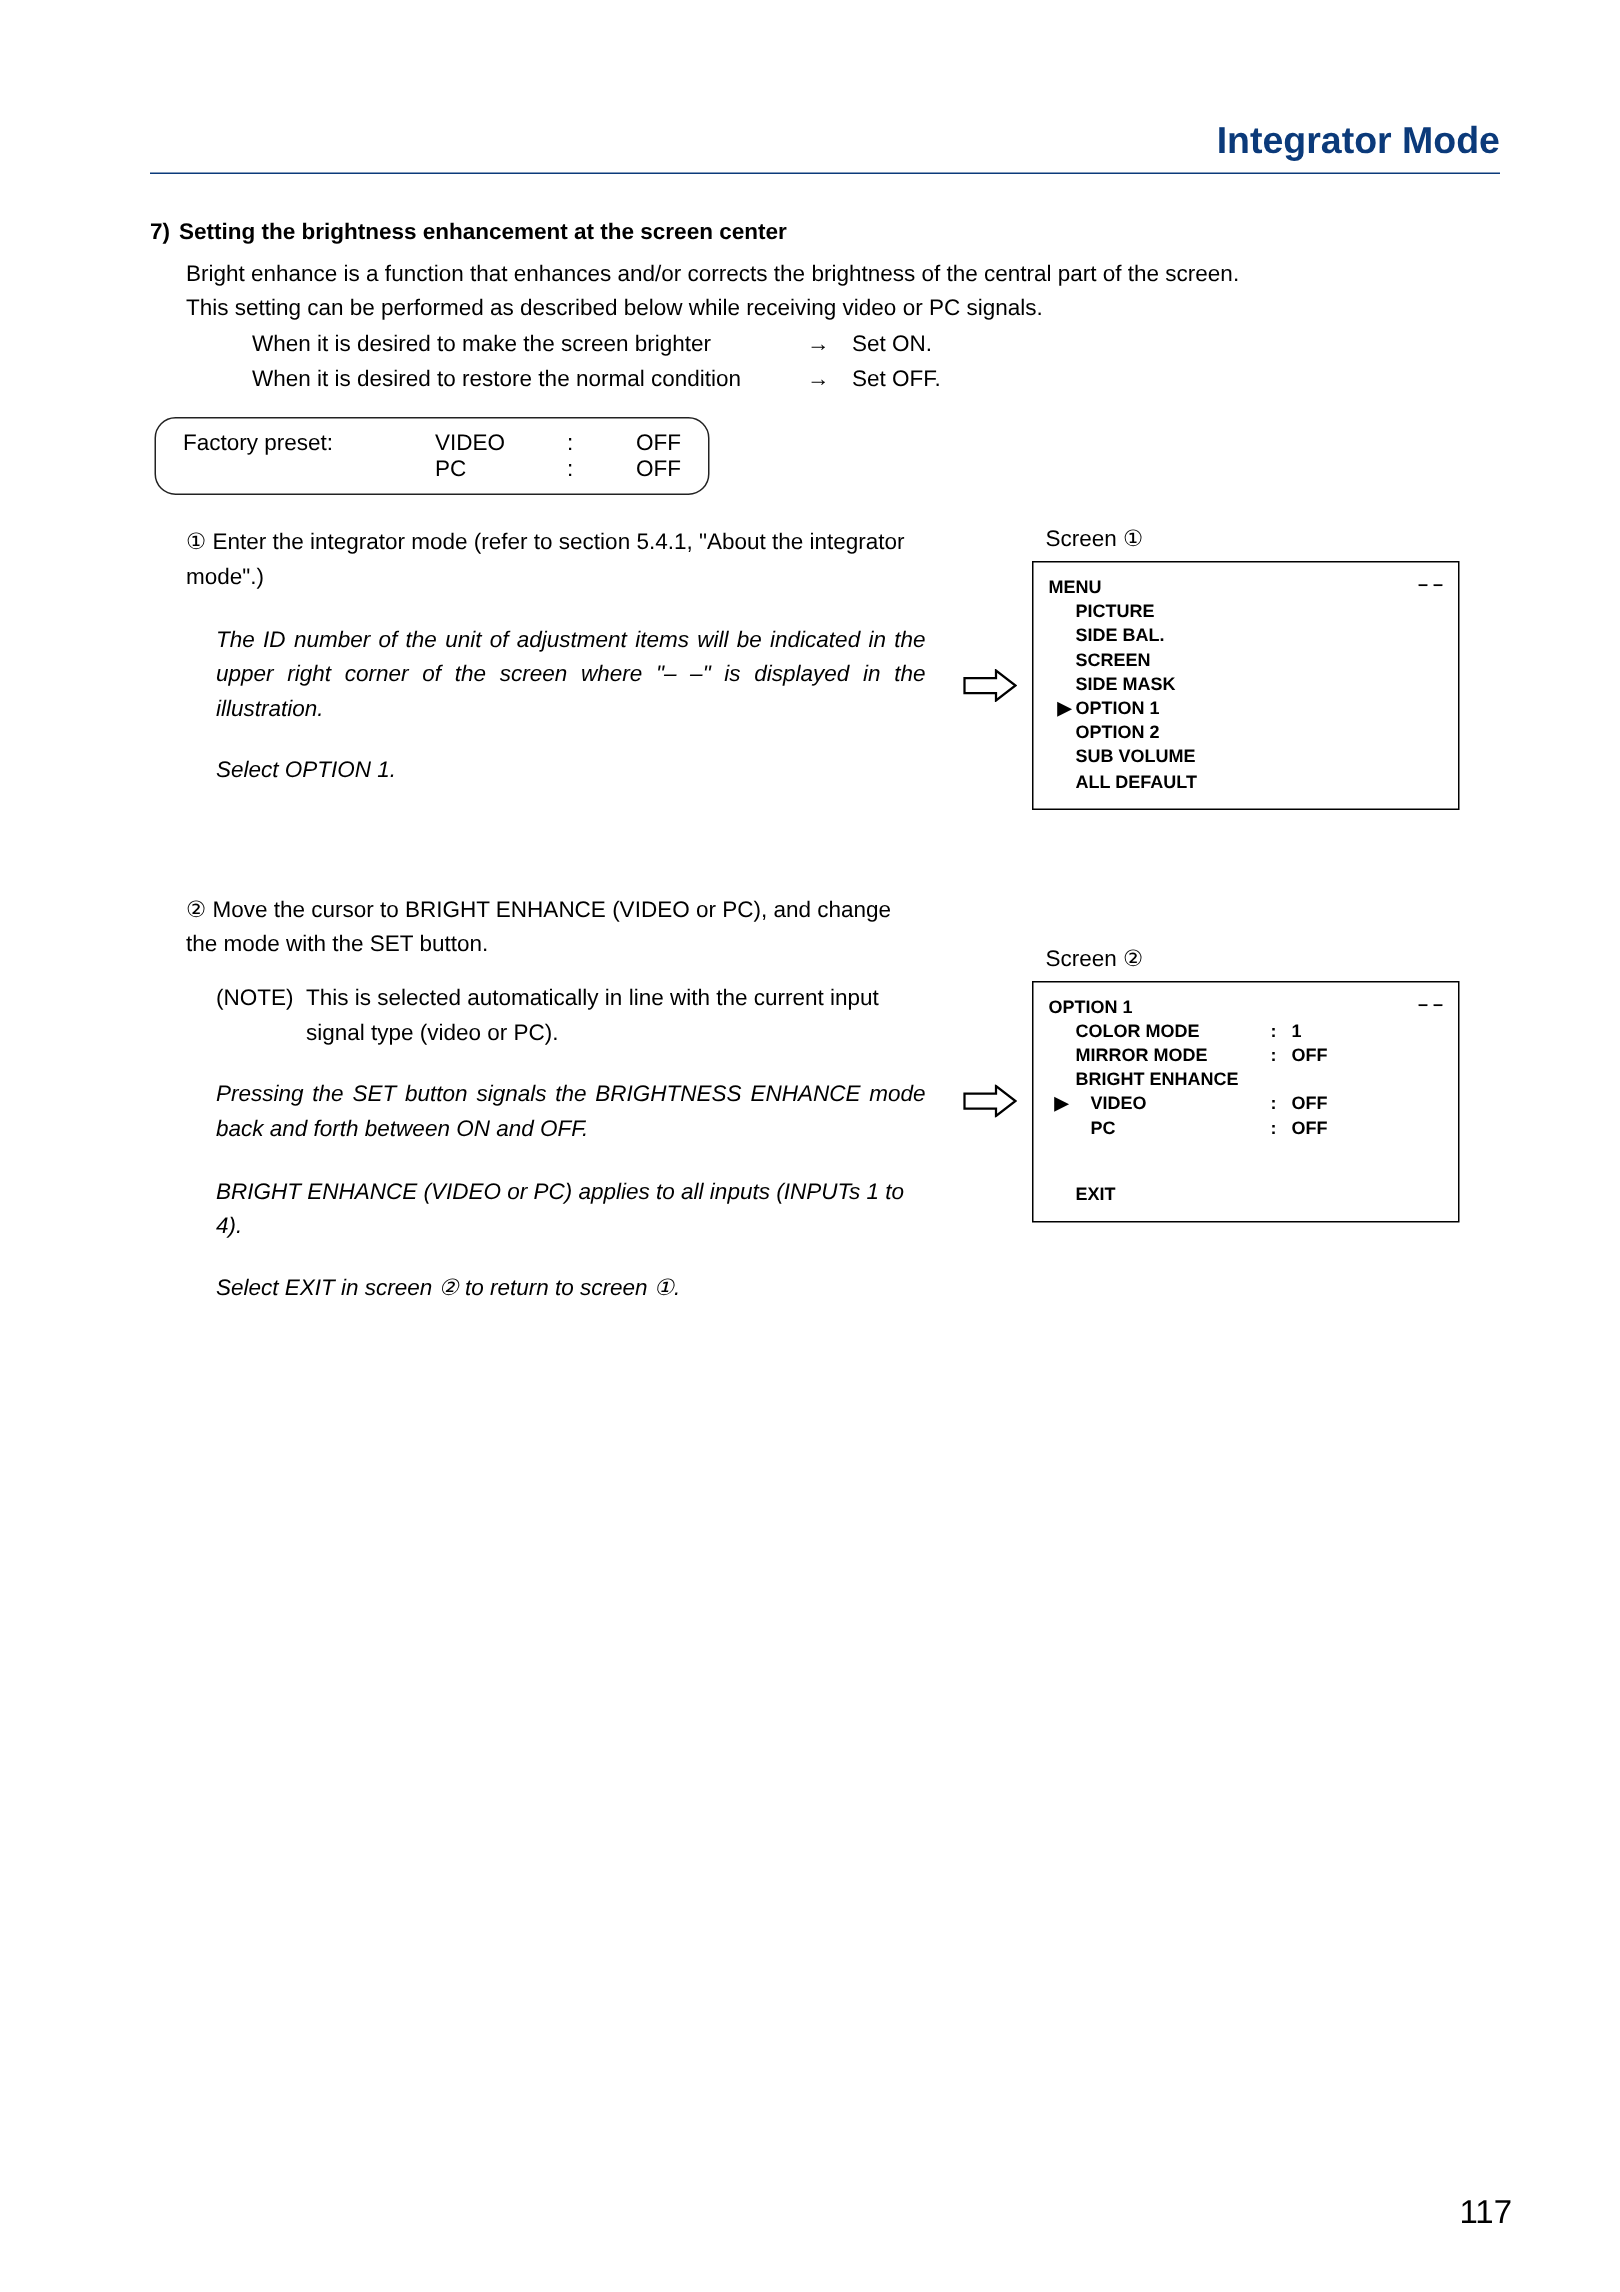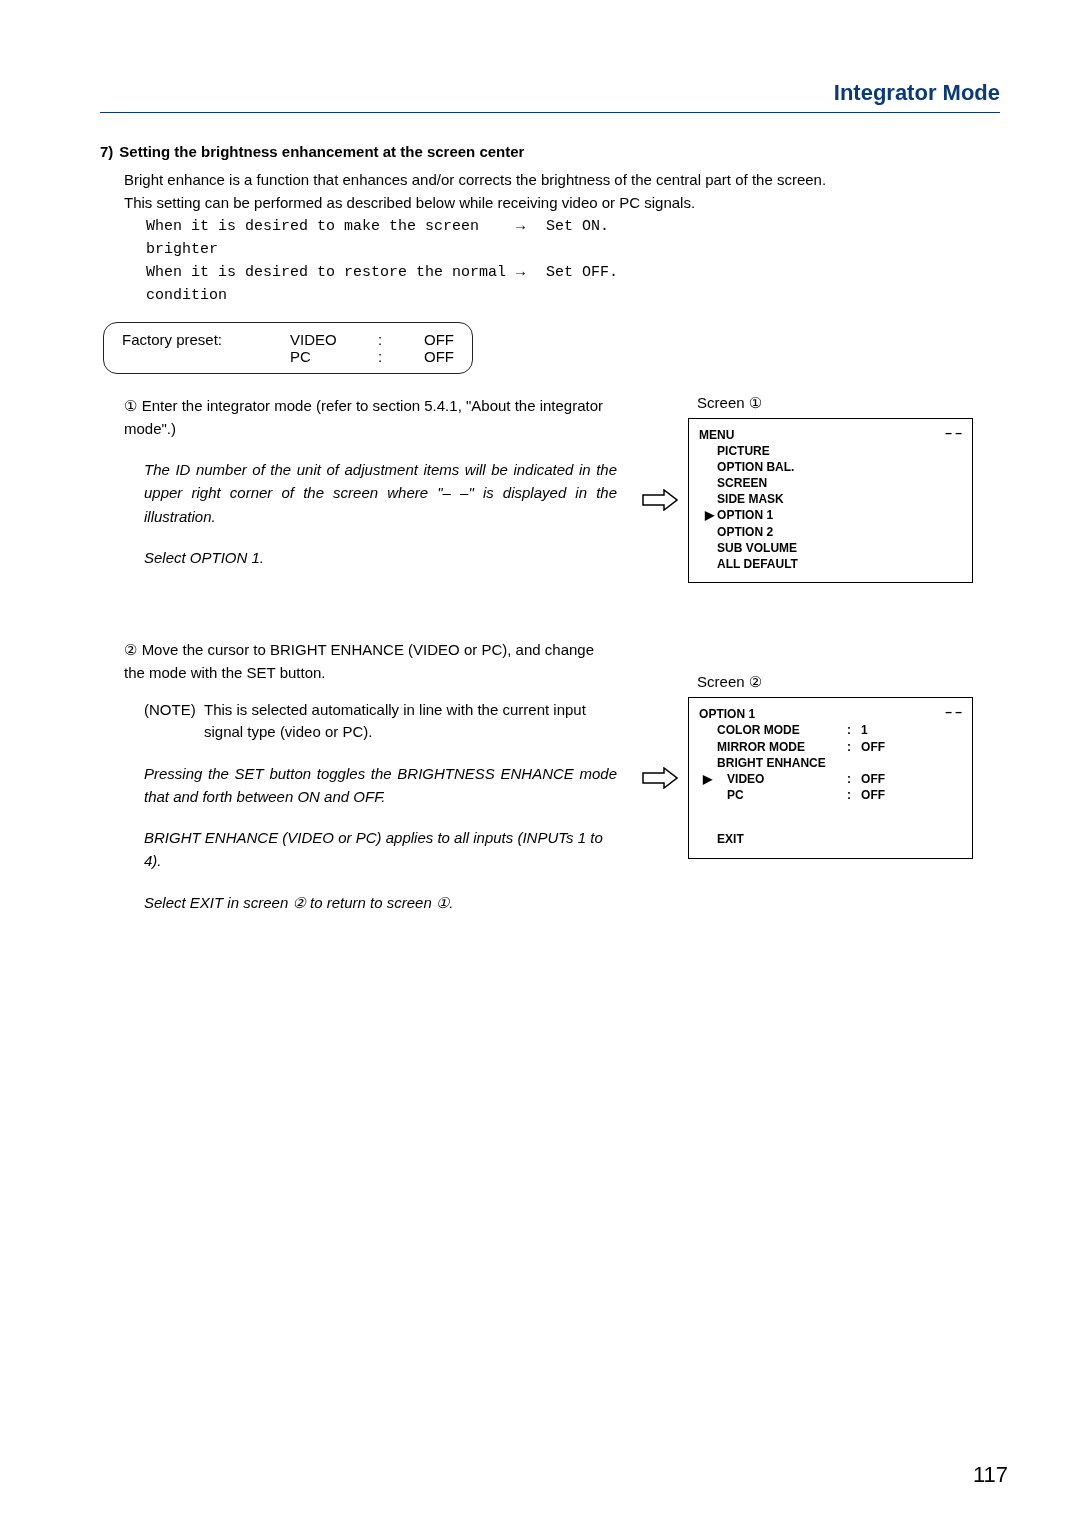--- a/index.html
+++ b/index.html
@@ -7,21 +7,21 @@
       width: 1080px;
       height: 1528px;
       background: #fff;
       font-family: Arial, Helvetica, sans-serif;
       color: #000;
       position: relative;
       padding: 80px 80px 40px 100px;
     }
     .header-title {
       text-align: right;
-      font-size: 22px;
+      font-size: 25px;
       font-weight: bold;
       color: #0b3a7a;
       padding-bottom: 6px;
     }
     .header-rule {
       border: none;
       border-top: 1px solid #0b3a7a;
       margin-bottom: 30px;
     }
     .section-title {
@@ -29,21 +29,21 @@
       font-weight: bold;
       display: flex;
       gap: 6px;
       margin-bottom: 8px;
     }
     .body-text {
       font-size: 15px;
       line-height: 1.55;
       margin-left: 24px;
     }
-    .setline { display: flex; margin-left: 46px; font-size: 15px; line-height: 1.55; font-family: Liberation Mono, monospace; }
+    .setline { display: flex; margin-left: 68px; font-size: 15px; line-height: 1.55; }
     .setline .lhs { width: 370px; }
     .setline .arrow { width: 30px; }
     .preset-box {
       border: 1px solid #222;
       border-radius: 14px;
       width: 370px;
       padding: 8px 18px;
       margin: 14px 0 20px 3px;
       font-size: 15px;
     }
@@ -152,21 +152,21 @@
       <div class="screen-box">
         <span class="dd">– –</span>
         <div>MENU</div>
         <div class="menu-items" id="screen1-items">
             <div class="menu-row">
               <span class="cursor"></span>
               <span>PICTURE</span>
             </div>
             <div class="menu-row">
               <span class="cursor"></span>
-              <span>OPTION BAL.</span>
+              <span>SIDE BAL.</span>
             </div>
             <div class="menu-row">
               <span class="cursor"></span>
               <span>SCREEN</span>
             </div>
             <div class="menu-row">
               <span class="cursor"></span>
               <span>SIDE MASK</span>
             </div>
             <div class="menu-row">
@@ -193,21 +193,21 @@
 
 <div class="two-col mt55">
   <div class="left-col">
     <div class="step">
       <span>②</span>
       <span>Move the cursor to BRIGHT ENHANCE (VIDEO or PC), and change the mode with the SET button.</span>
       <div class="note-row">
         <span class="nlabel">(NOTE)</span>
         <span class="ntext">This is selected automatically in line with the current input signal type (video or PC).</span>
       </div>
-      <div class="step-p2 justify">Pressing the SET button toggles the BRIGHTNESS ENHANCE mode that and forth between ON and OFF.</div>
+      <div class="step-p2 justify">Pressing the SET button signals the BRIGHTNESS ENHANCE mode back and forth between ON and OFF.</div>
       <div class="step-p2">BRIGHT ENHANCE (VIDEO or PC) applies to all inputs (INPUTs 1 to 4).</div>
       <div class="step-p2">Select EXIT in screen ② to return to screen ①.</div>
     </div>
   </div>
   <div class="right-col mt30">
     <div class="screen-label">Screen ②</div>
     <div class="arrow-screen-row">
       <svg class="big-arrow" viewBox="0 0 36 22">
         <path d="M1 6 H22 V1 L35 11 L22 21 V16 H1 Z" fill="#fff" stroke="#000" stroke-width="1.5"></path>
       </svg>

